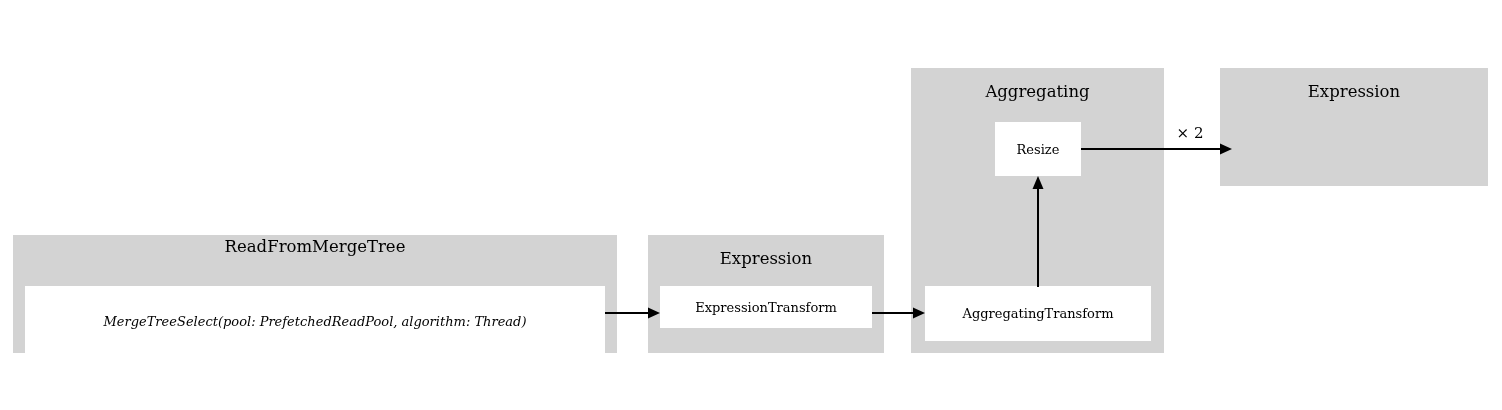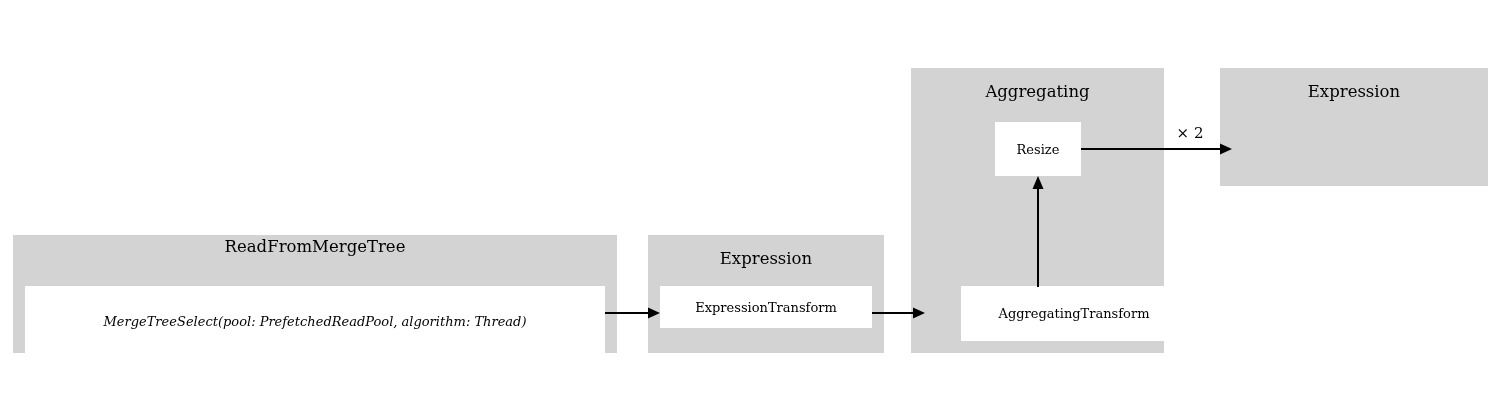--- a/index.html
+++ b/index.html
@@ -72,21 +72,21 @@
   <div class="node" style="left:25px; top:286px; width:580px; height:70px;font-style:italic;">MergeTreeSelect(pool: PrefetchedReadPool, algorithm: Thread)</div>
 
   <div class="cluster" style="left:648px; top:235px; width:236px; height:118px;">
     <div class="cluster-title" style="top:16px;">Expression</div>
   </div>
   <div class="node" style="left:660px; top:286px; width:212px; height:42px;">ExpressionTransform</div>
 
   <div class="cluster" style="left:911px; top:68px; width:253px; height:285px;">
     <div class="cluster-title" style="top:16px;">Aggregating</div>
   </div>
-  <div class="node" style="left:925px; top:286px; width:226px; height:55px;margin-left:36px;">AggregatingTransform</div>
+  <div class="node" style="left:925px; top:286px; width:226px; height:55px;">AggregatingTransform</div>
   <div class="node" style="left:995px; top:122px; width:86px; height:54px;">Resize</div>
 
   <div class="cluster" style="left:1220px; top:68px; width:268px; height:118px;">
     <div class="cluster-title" style="top:16px;">Expression</div>
   </div>
 
   <div class="edge" style="left:605px; top:303px; width:56px; height:20px;">
     <svg width="56" height="20" viewBox="0 0 56 20" aria-hidden="true">
       <path d="M0,10 L43,10" stroke="#000000" stroke-width="2" fill="none"></path>
       <polygon points="43,4.5 55,10 43,15.5" fill="#000000"></polygon>

